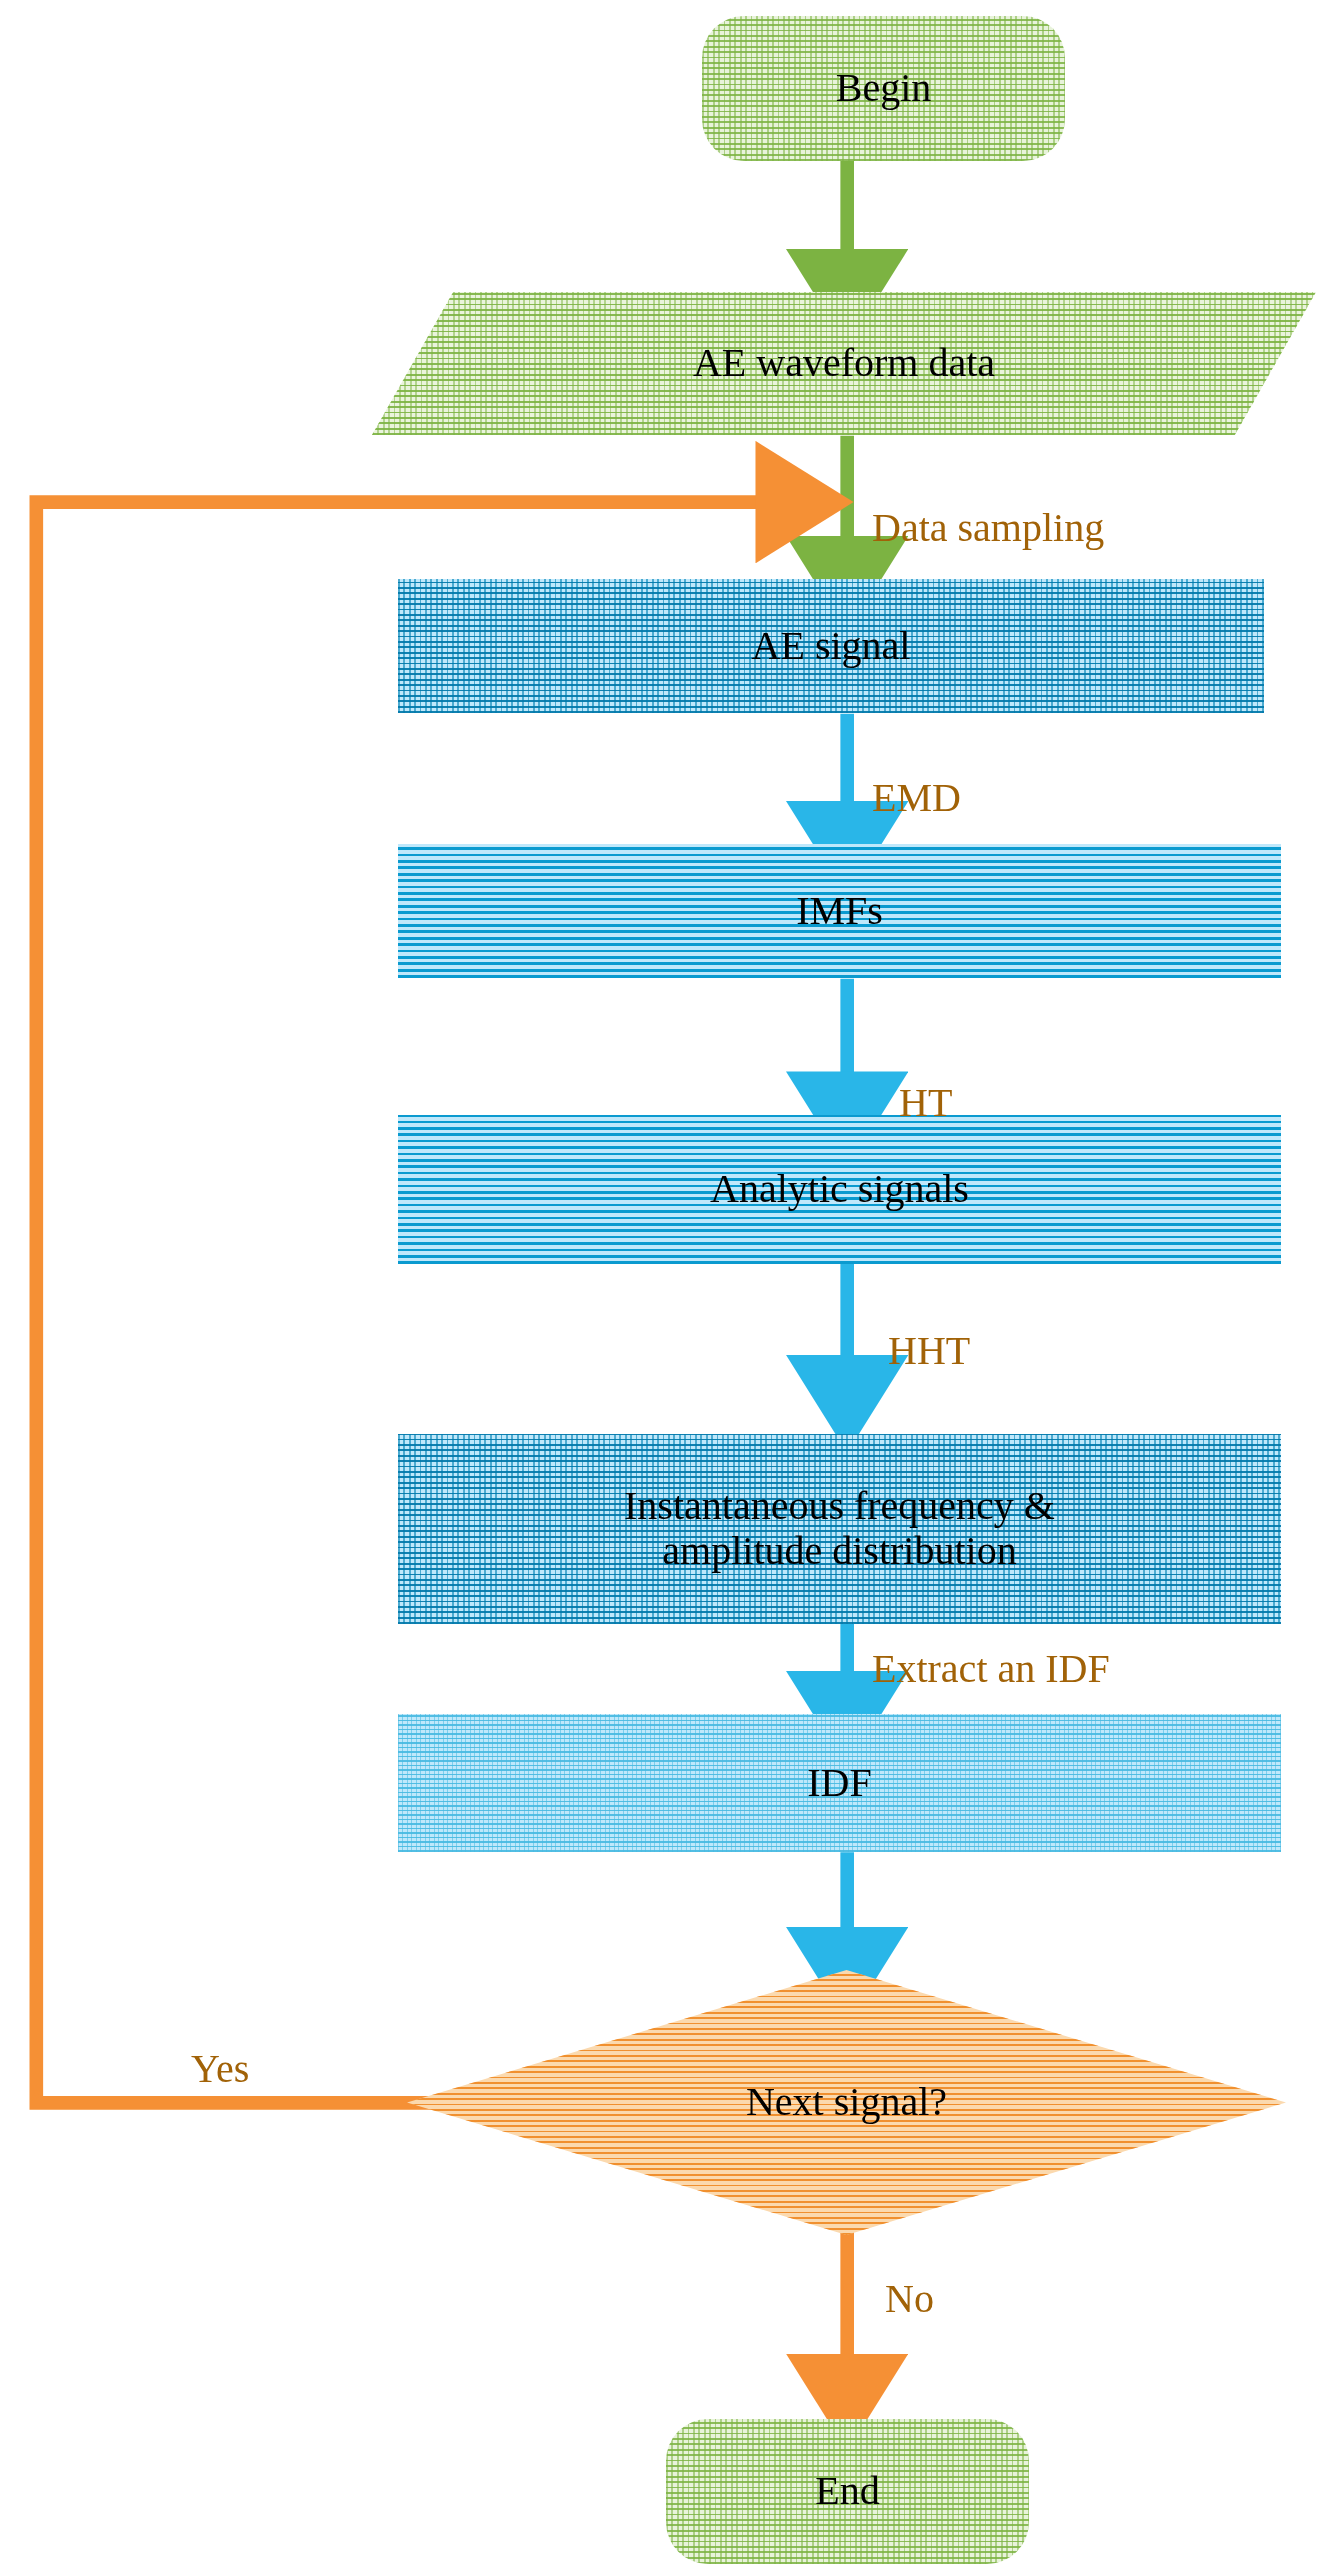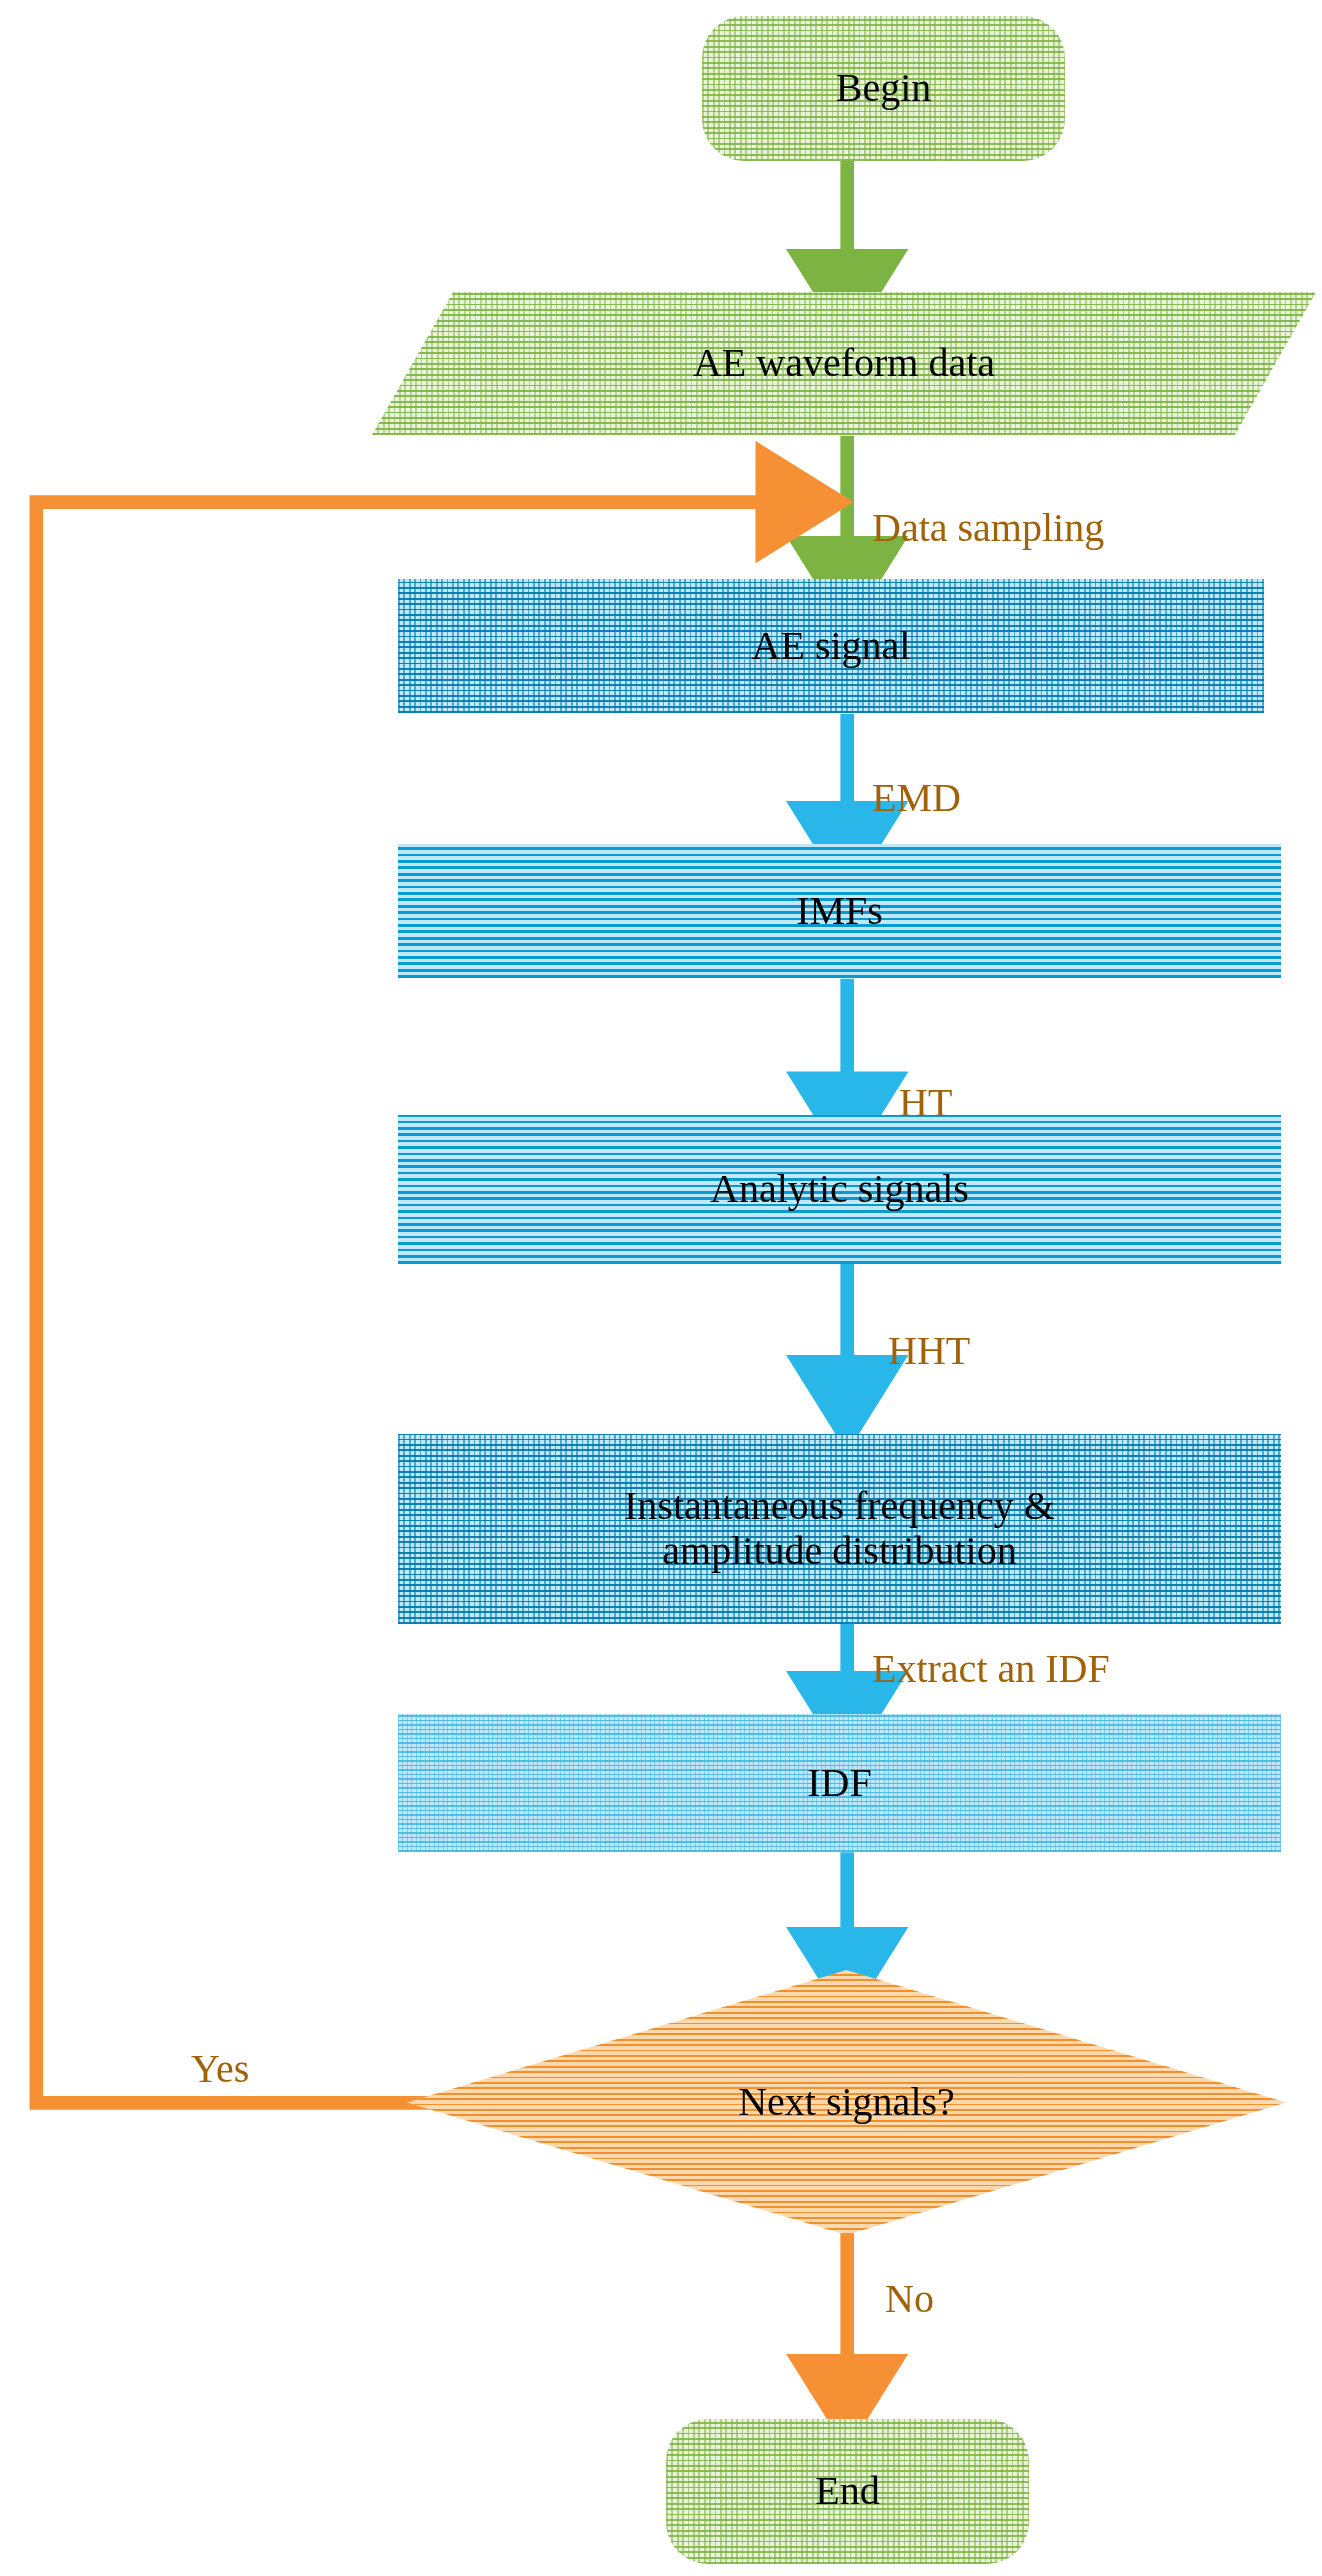--- a/index.html
+++ b/index.html
@@ -142,21 +142,21 @@
 <div class="node process hatch-cross" style="left:398px; top:1398px; width:883px; height:190px;margin-top:36px;">
   <span class="node-label multiline" style="white-space:pre-line;">Instantaneous frequency &amp;
 amplitude distribution</span>
 </div>
 
 <div class="node process hatch-fine" style="left:398px; top:1714px; width:883px; height:138px;">
   <span class="node-label">IDF</span>
 </div>
 
 <div class="node decision" style="left:407px; top:1970px; width:879px; height:265px;">
-  <span class="node-label">Next signals?</span>
+  <span class="node-label">Next signal?</span>
 </div>
 
 <div class="node terminator" style="left:666px; top:2419px; width:363px; height:145px;">
   <span class="node-label">End</span>
 </div>
 
 <span class="edge-label" style="left:872px; top:504px;">Data sampling</span>
 <span class="edge-label" style="left:872px; top:774px;">EMD</span>
 <span class="edge-label" style="left:899px; top:1044px;margin-top:35px;">HT</span>
 <span class="edge-label" style="left:888px; top:1327px;">HHT</span>

